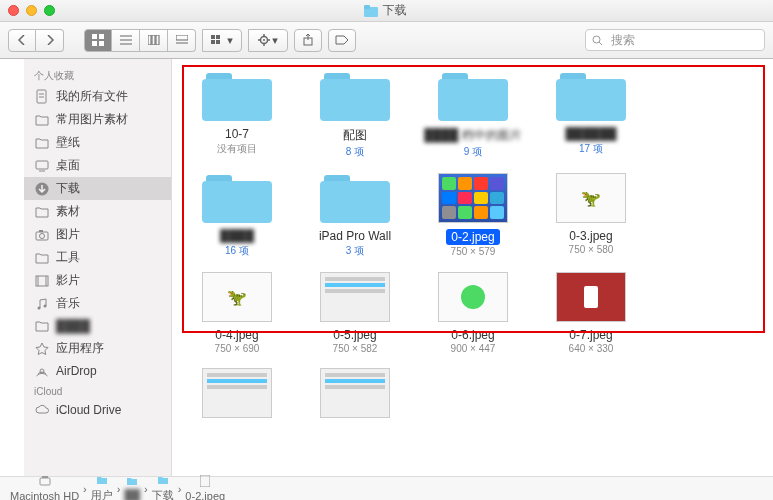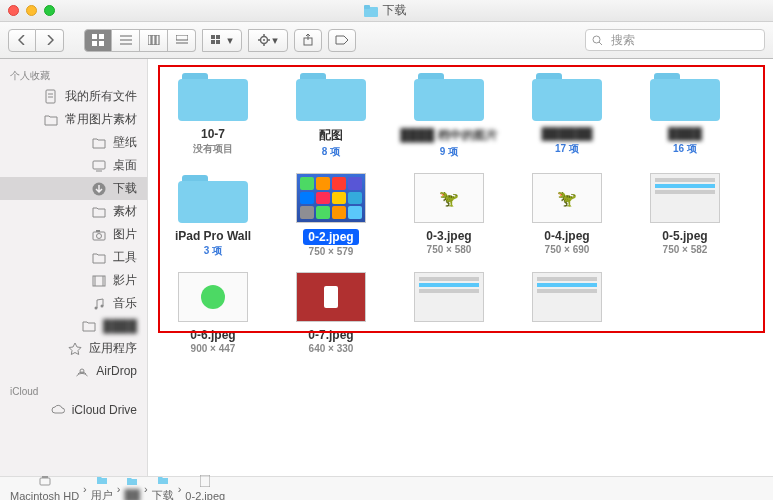--- a/index.html
+++ b/index.html
@@ -16,28 +16,28 @@
 .toolbar { height: 37px; background: linear-gradient(#fafafa,#eee); border-bottom:1px solid #bbb; display:flex; align-items:center; padding:0 8px; gap:6px; }
 .btn-group { display:flex; }
 .tbtn { background:linear-gradient(#fff,#f0f0f0); border:1px solid #bbb; height:23px; min-width:28px; display:flex; align-items:center; justify-content:center; font-size:11px; color:#555; }
 .btn-group .tbtn:first-child { border-radius:4px 0 0 4px; }
 .btn-group .tbtn:last-child { border-radius:0 4px 4px 0; }
 .btn-group .tbtn + .tbtn { border-left:none; }
 .tbtn.single { border-radius:4px; }
 .tbtn.active { background:#888; color:#fff; }
 .search { flex:1; max-width:180px; margin-left:auto; height:22px; border:1px solid #ccc; border-radius:4px; display:flex; align-items:center; padding:0 6px; color:#999; gap:8px; background:#fff;}
 
-.main { display:flex; height: calc(500px - 22px - 37px - 24px); }
+.main { display:flex; height: calc(500px - 22px - 37px - 24px); padding-left: 24px; }
 .sidebar { width:148px; background:#f3f1f2; border-right:1px solid #ddd; padding:6px 0; overflow:hidden; }
 .sb-head { font-size:10px; color:#888; padding:4px 10px 2px; }
-.sb-item { display:flex; align-items:center; gap:6px; padding:3px 10px; font-size:12px; color:#444;justify-content:flex-end; }
+.sb-item { display:flex; align-items:center; gap:6px; padding:3px 10px; font-size:12px; color:#444; }
 .sb-item.sel { background:#d8d6d7; }
 .sb-icon { width:16px; height:16px; display:flex; align-items:center; justify-content:center; color:#8a8a8a; }
 
-.content { flex:1; overflow:auto; padding:12px 6px; position:relative;font-weight:bold; }
+.content { flex:1; overflow:auto; padding:12px 6px; position:relative; }
 .redbox { position:absolute; left:10px; top:6px; right:8px; height:268px; border:2px solid #e40000; pointer-events:none; }
 .grid { display:flex; flex-wrap:wrap; }
 .item { width:118px; display:flex; flex-direction:column; align-items:center; margin-bottom:14px; }
 .folder-icon { width:70px; height:50px; position:relative; }
 .folder-icon::before { content:""; position:absolute; left:4px; top:2px; width:26px; height:10px; background:#6fc6e8; border-radius:3px 3px 0 0; }
 .folder-icon::after { content:""; position:absolute; left:0; top:8px; right:0; bottom:0; background:#7dd0ef; border-radius:4px; }
 .thumb { width:70px; height:50px; border:1px solid #ccc; background:#fafafa; display:flex; align-items:center; justify-content:center; font-size:8px; color:#999; overflow:hidden; }
 .iname { font-size:12px; margin-top:6px; text-align:center; max-width:110px; white-space:nowrap; overflow:hidden; text-overflow:ellipsis; }
 .iname.sel { background:#0a60ff; color:#fff; border-radius:3px; padding:1px 5px; }
 .isub { font-size:10px; color:#8a8a8a; margin-top:1px; }

